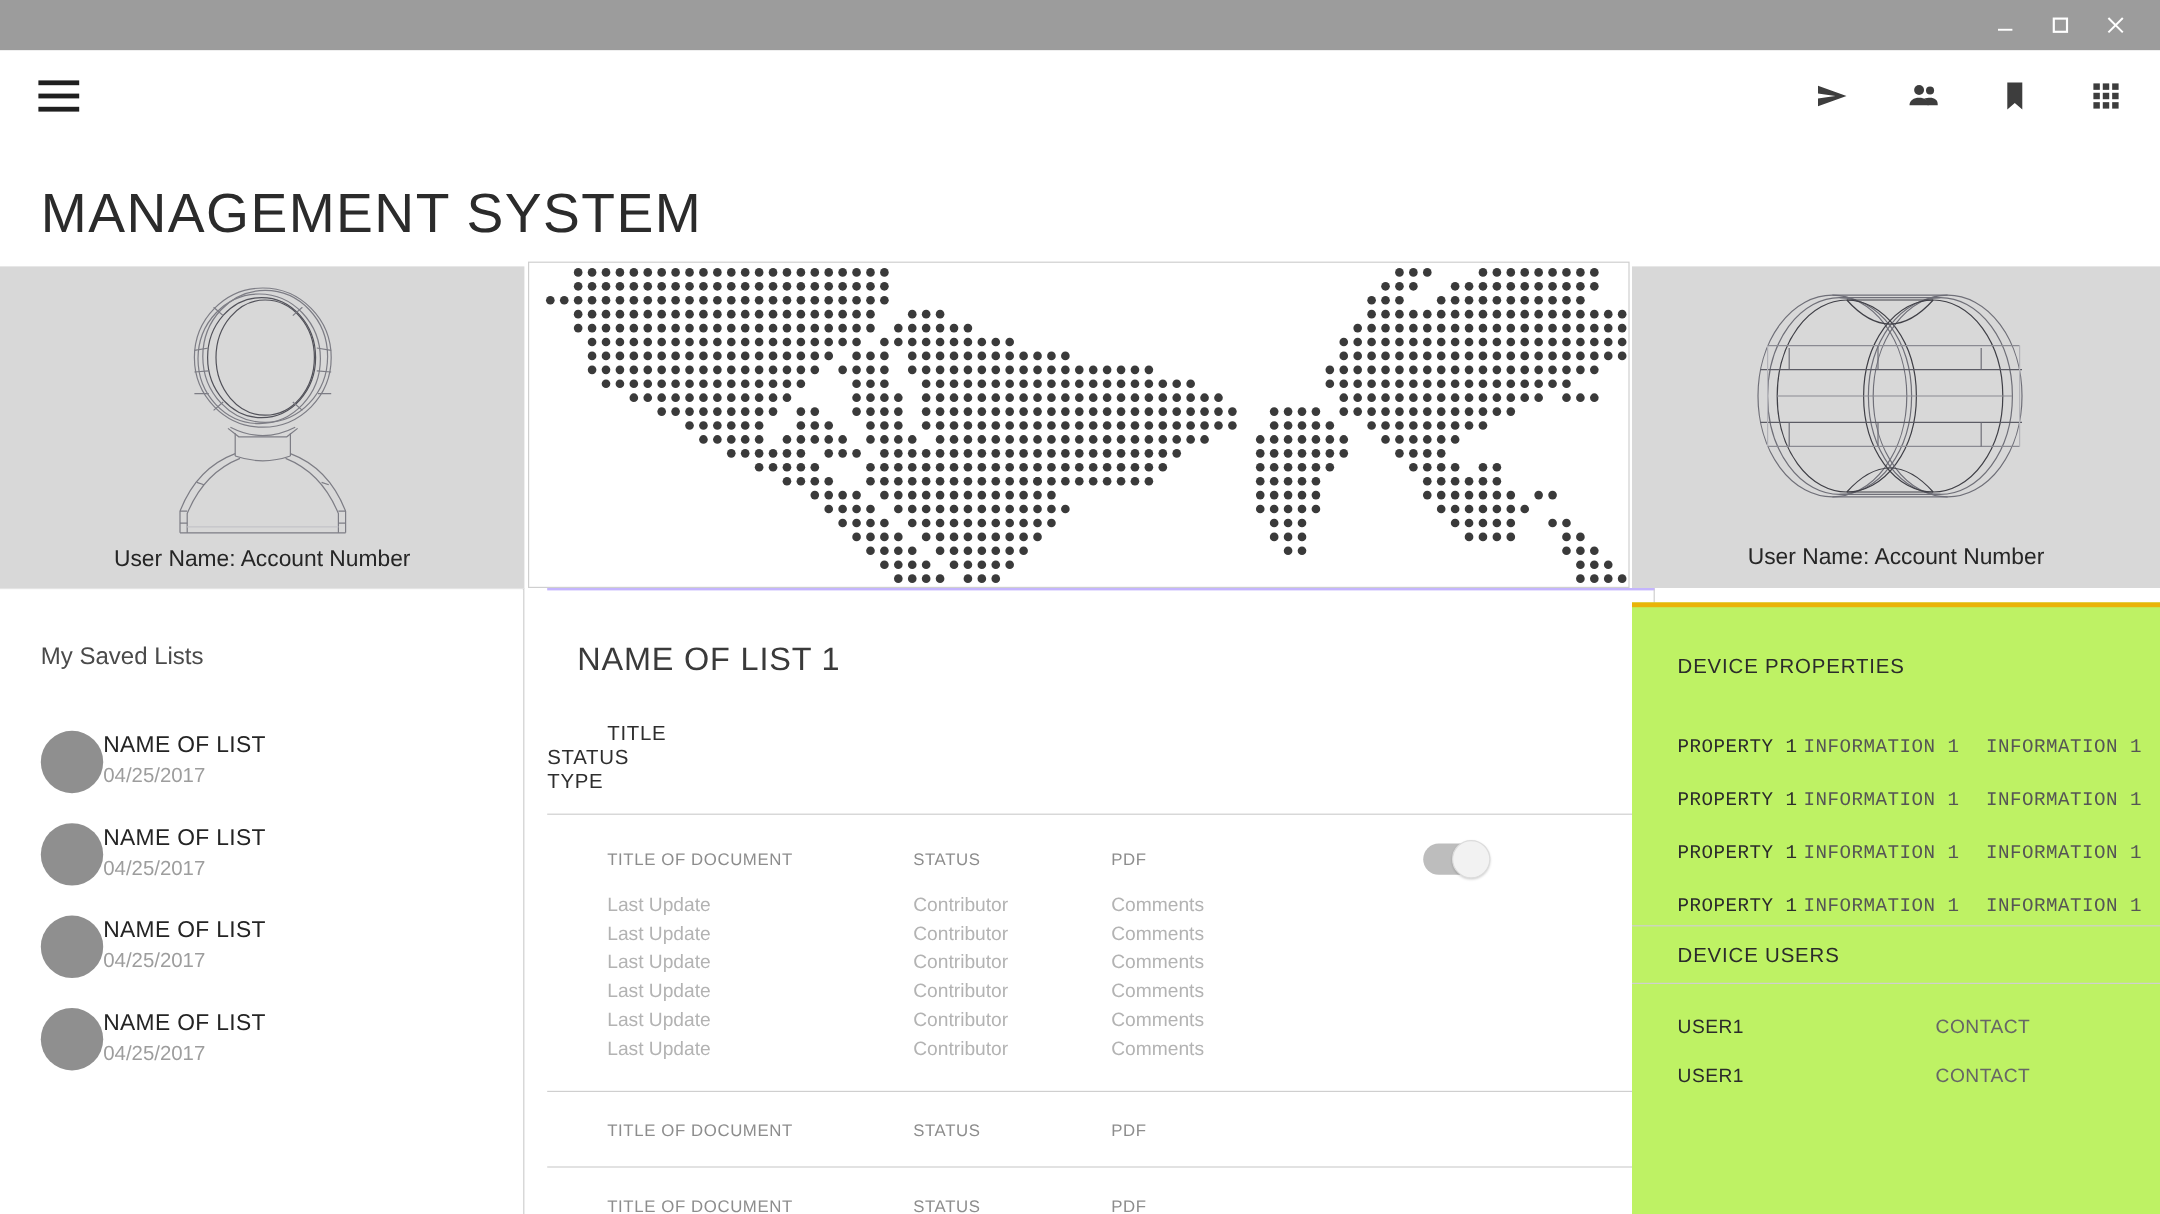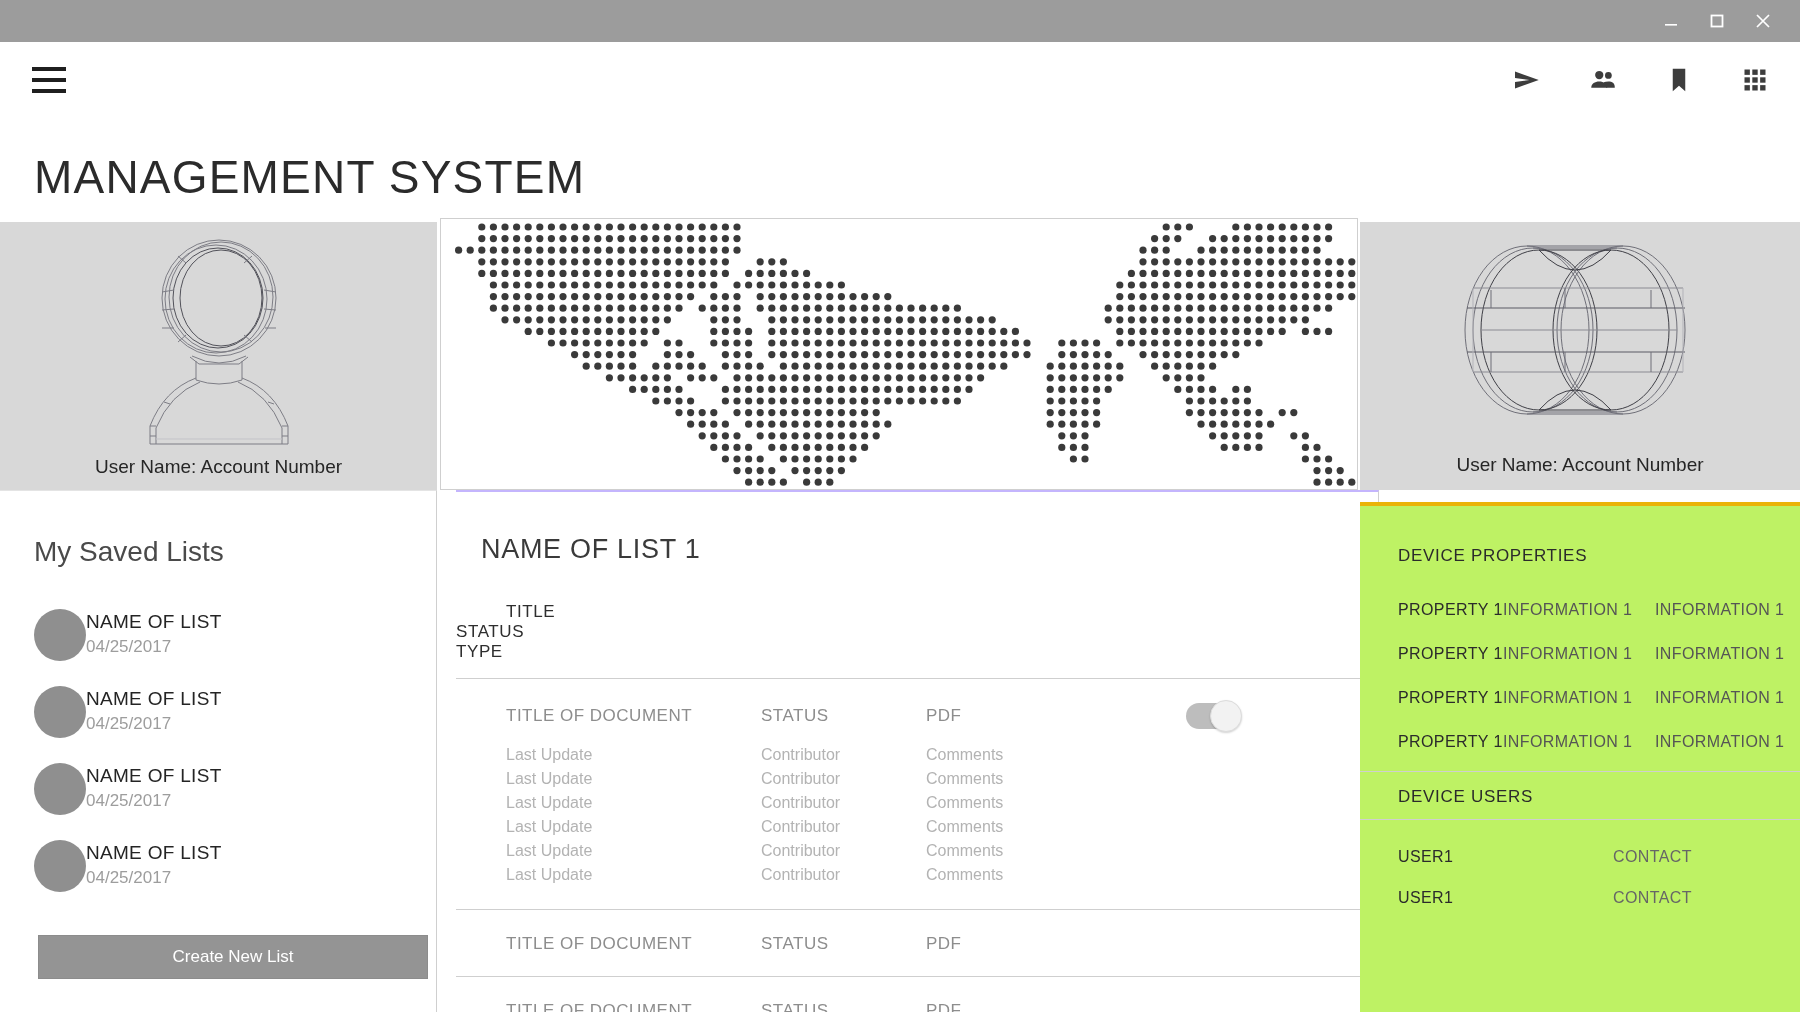--- a/index.html
+++ b/index.html
@@ -110,21 +110,21 @@
   
   .col-left {
     position: absolute; left: 0; top: 0;
     width: 437px; height: 522px;
     background: #ffffff;
     border-right: 1px solid #cfcfcf;
     border-top: 1px solid #e4e4e4;
   }
   .saved-title {
     position: absolute; left: 34px; top: 45px;
-    font-size: 28px; color: #4a4a4a; font-weight: 400;
+    font-size: 20px; color: #4a4a4a; font-weight: 400;
   }
   .saved-list {
     position: absolute; left: 34px; top: 105px;
     width: 380px;
   }
   .saved-item {
     display: flex; align-items: center;
     height: 77px; cursor: pointer;
   }
   .saved-bullet {
@@ -176,21 +176,21 @@
   .c-type { width: 260px; }
   .c-toggle { width: 190px; }
 
   .doc-row {
     border-bottom: 1px solid #cfcfcf;
     position: relative;
     padding: 24px 0 22px 0;
   }
   .doc-main { display: flex; align-items: center; }
   .doc-cell {
-    font-size: 17px; color: #8d8d8d; letter-spacing: .5px;
+    font-size: 14px; color: #8d8d8d; letter-spacing: .5px;
   }
   .toggle {
     width: 54px; height: 26px; border-radius: 13px;
     background: #bdbdbd; position: relative; cursor: pointer;
   }
   .toggle .knob {
     position: absolute; right: -2px; top: -3px;
     width: 32px; height: 32px; border-radius: 50%;
     background: #f2f2f2; border: 1px solid #dcdcdc;
     box-shadow: 0 1px 2px rgba(0,0,0,.18);
@@ -207,21 +207,21 @@
     width: 440px; height: 522px;
     background: #bef264;
     border-top: 4px solid #eab308;
   }
   .sect-head {
     font-size: 17px; color: #2b2b2b; letter-spacing: .7px;
   }
   .props-block { position: absolute; left: 0; top: 0; width: 440px; }
   .props-title { position: absolute; left: 38px; top: 40px; }
   .props-rows { position: absolute; left: 38px; top: 95px; width: 400px; }
-  .prop-row { display: flex; height: 44px; align-items: flex-start; }
+  .prop-row { display: flex; height: 44px; align-items: center; font-family: Liberation Mono, monospace; }
   .prop-key {
     width: 105px; font-size: 16px; color: #2b2b2b; letter-spacing: .4px;
   }
   .prop-v1 {
     width: 152px; font-size: 16px; color: #555555; letter-spacing: .4px;
   }
   .prop-v2 {
     font-size: 16px; color: #555555; letter-spacing: .4px;
   }
   .divider-h {
@@ -1307,21 +1307,20 @@
           </div>
         </div>
         <div class="saved-item">
           <div class="saved-bullet"></div>
           <div class="saved-text">
             <div class="saved-name">NAME OF LIST</div>
             <div class="saved-date">04/25/2017</div>
           </div>
         </div>
       </div>
-    <div class="create-btn">Create New List</div>
   </div>
 
   <div class="col-center">
     <div class="list-title">NAME OF LIST 1</div>
     <div class="tbl">
       <div class="tbl-head">
         <div class="th c-title">TITLE</div>
         <div class="th c-status">STATUS</div>
         <div class="th c-type">TYPE</div>
         <div class="th c-toggle"></div>

